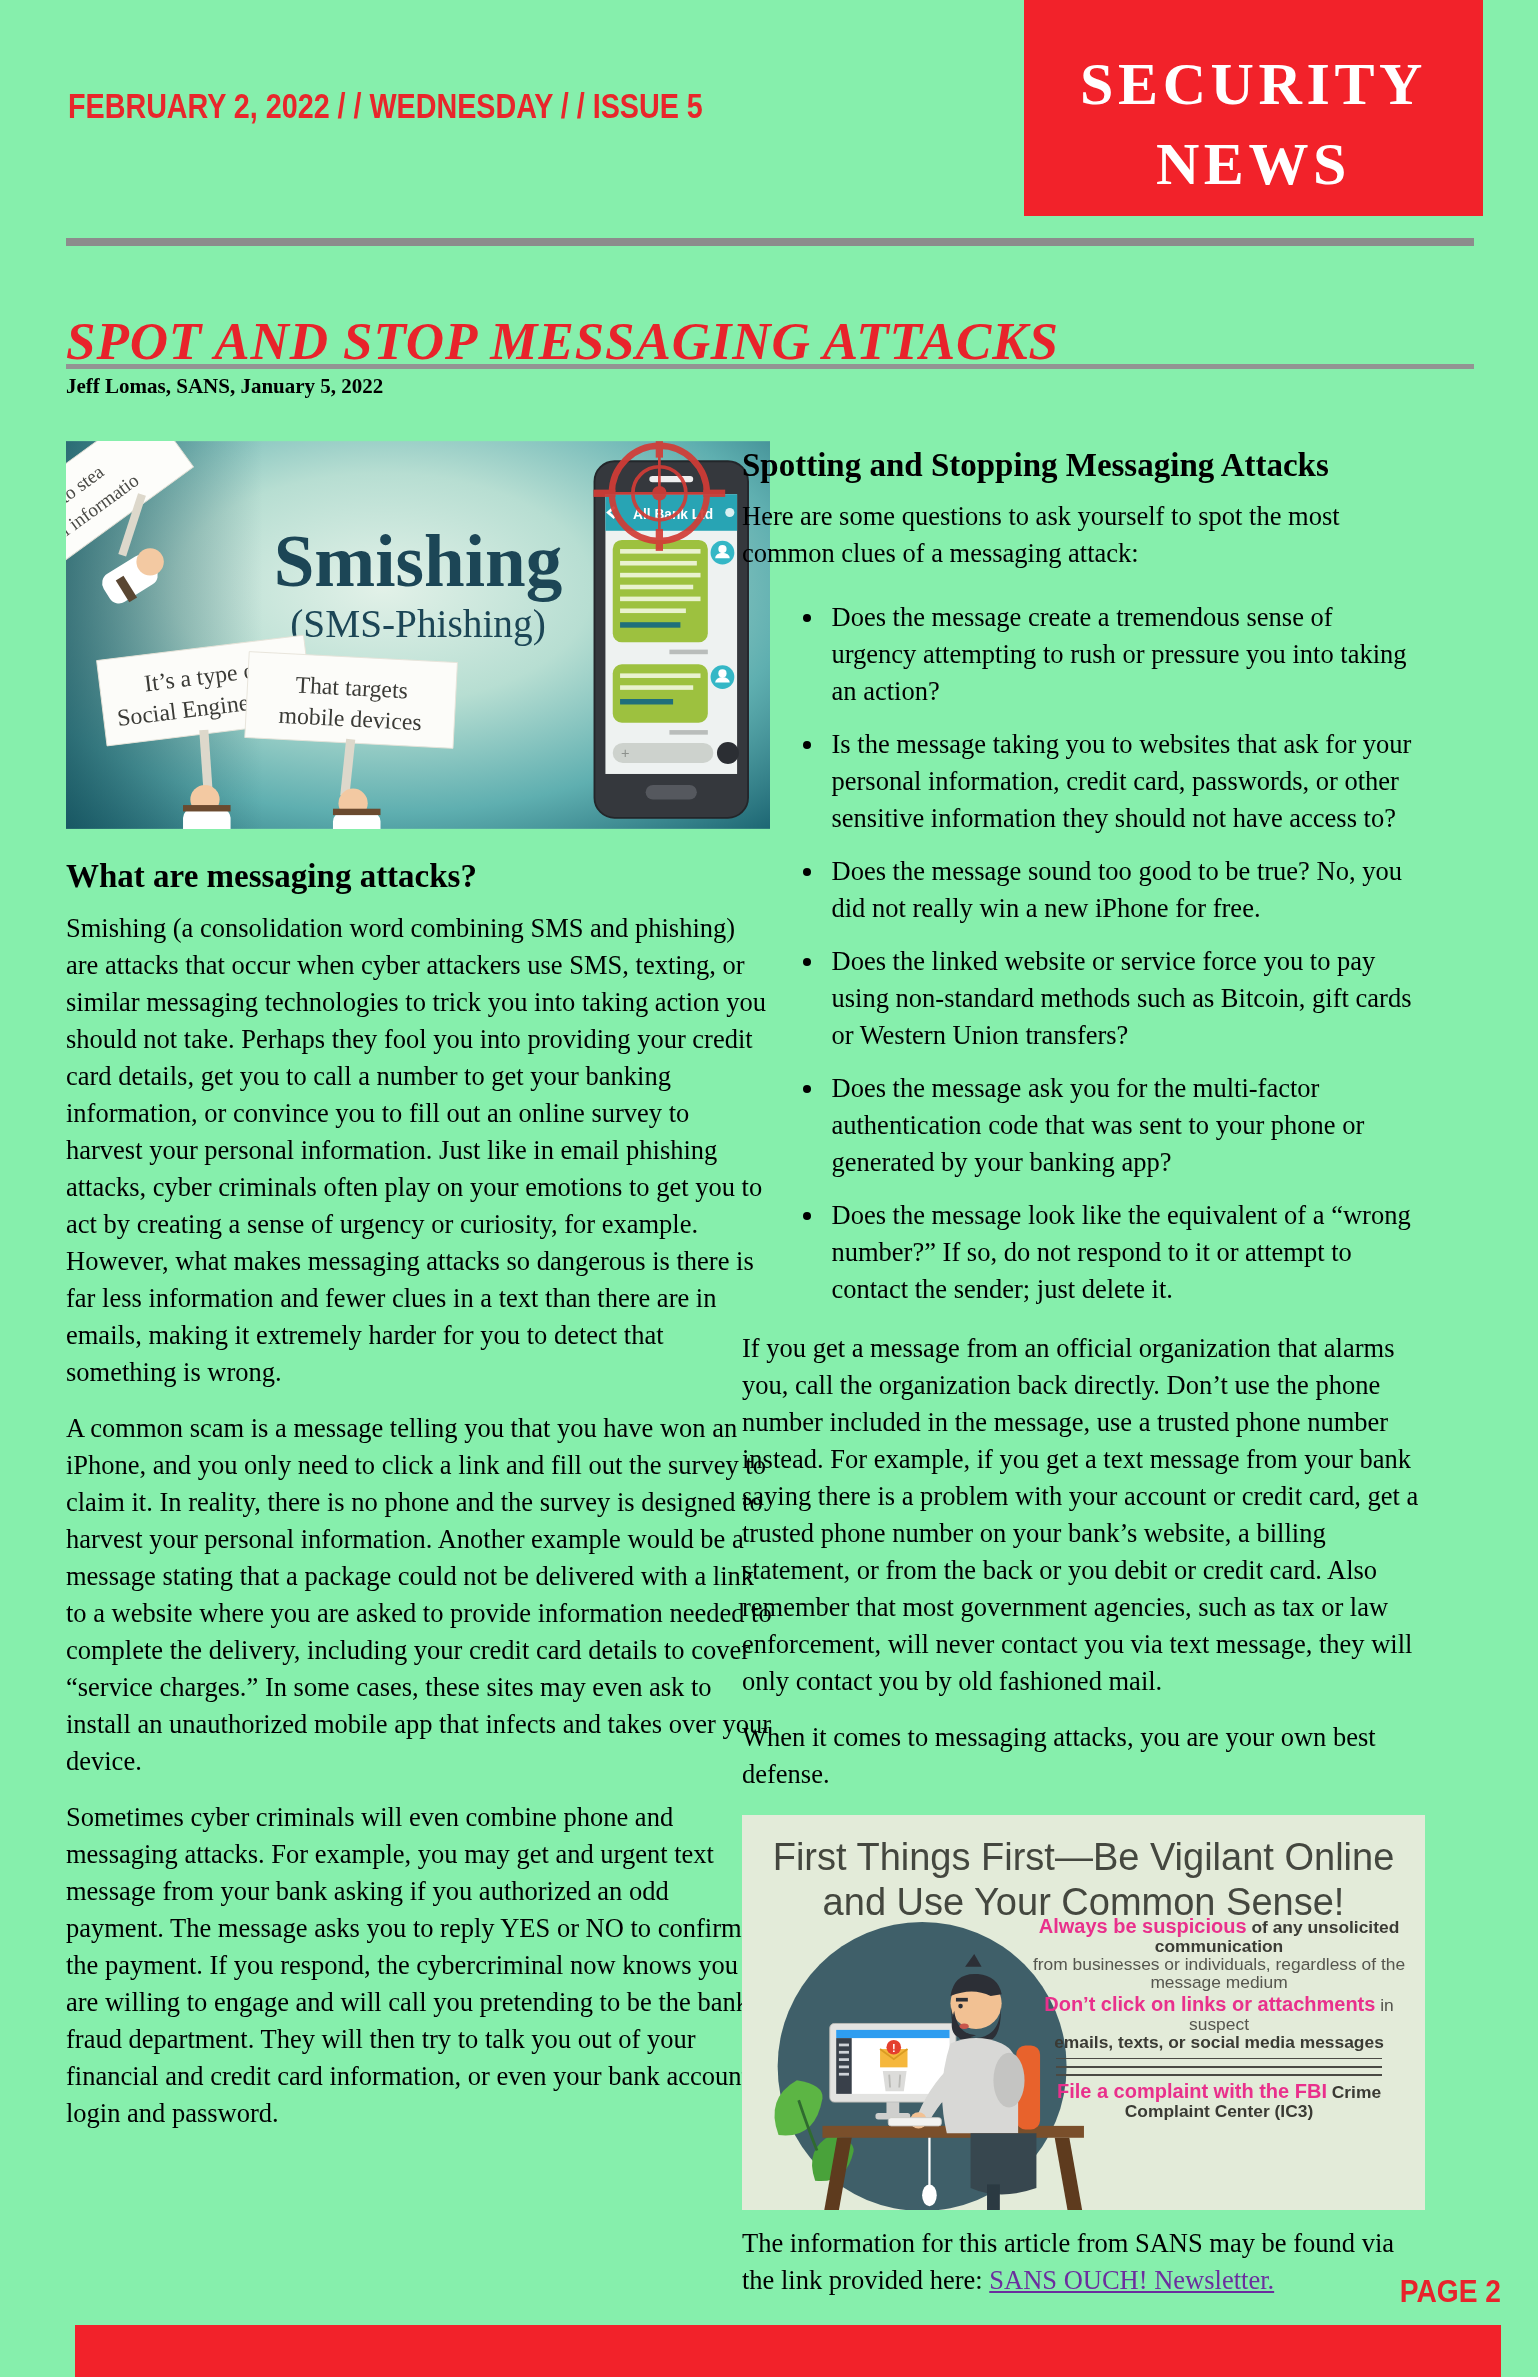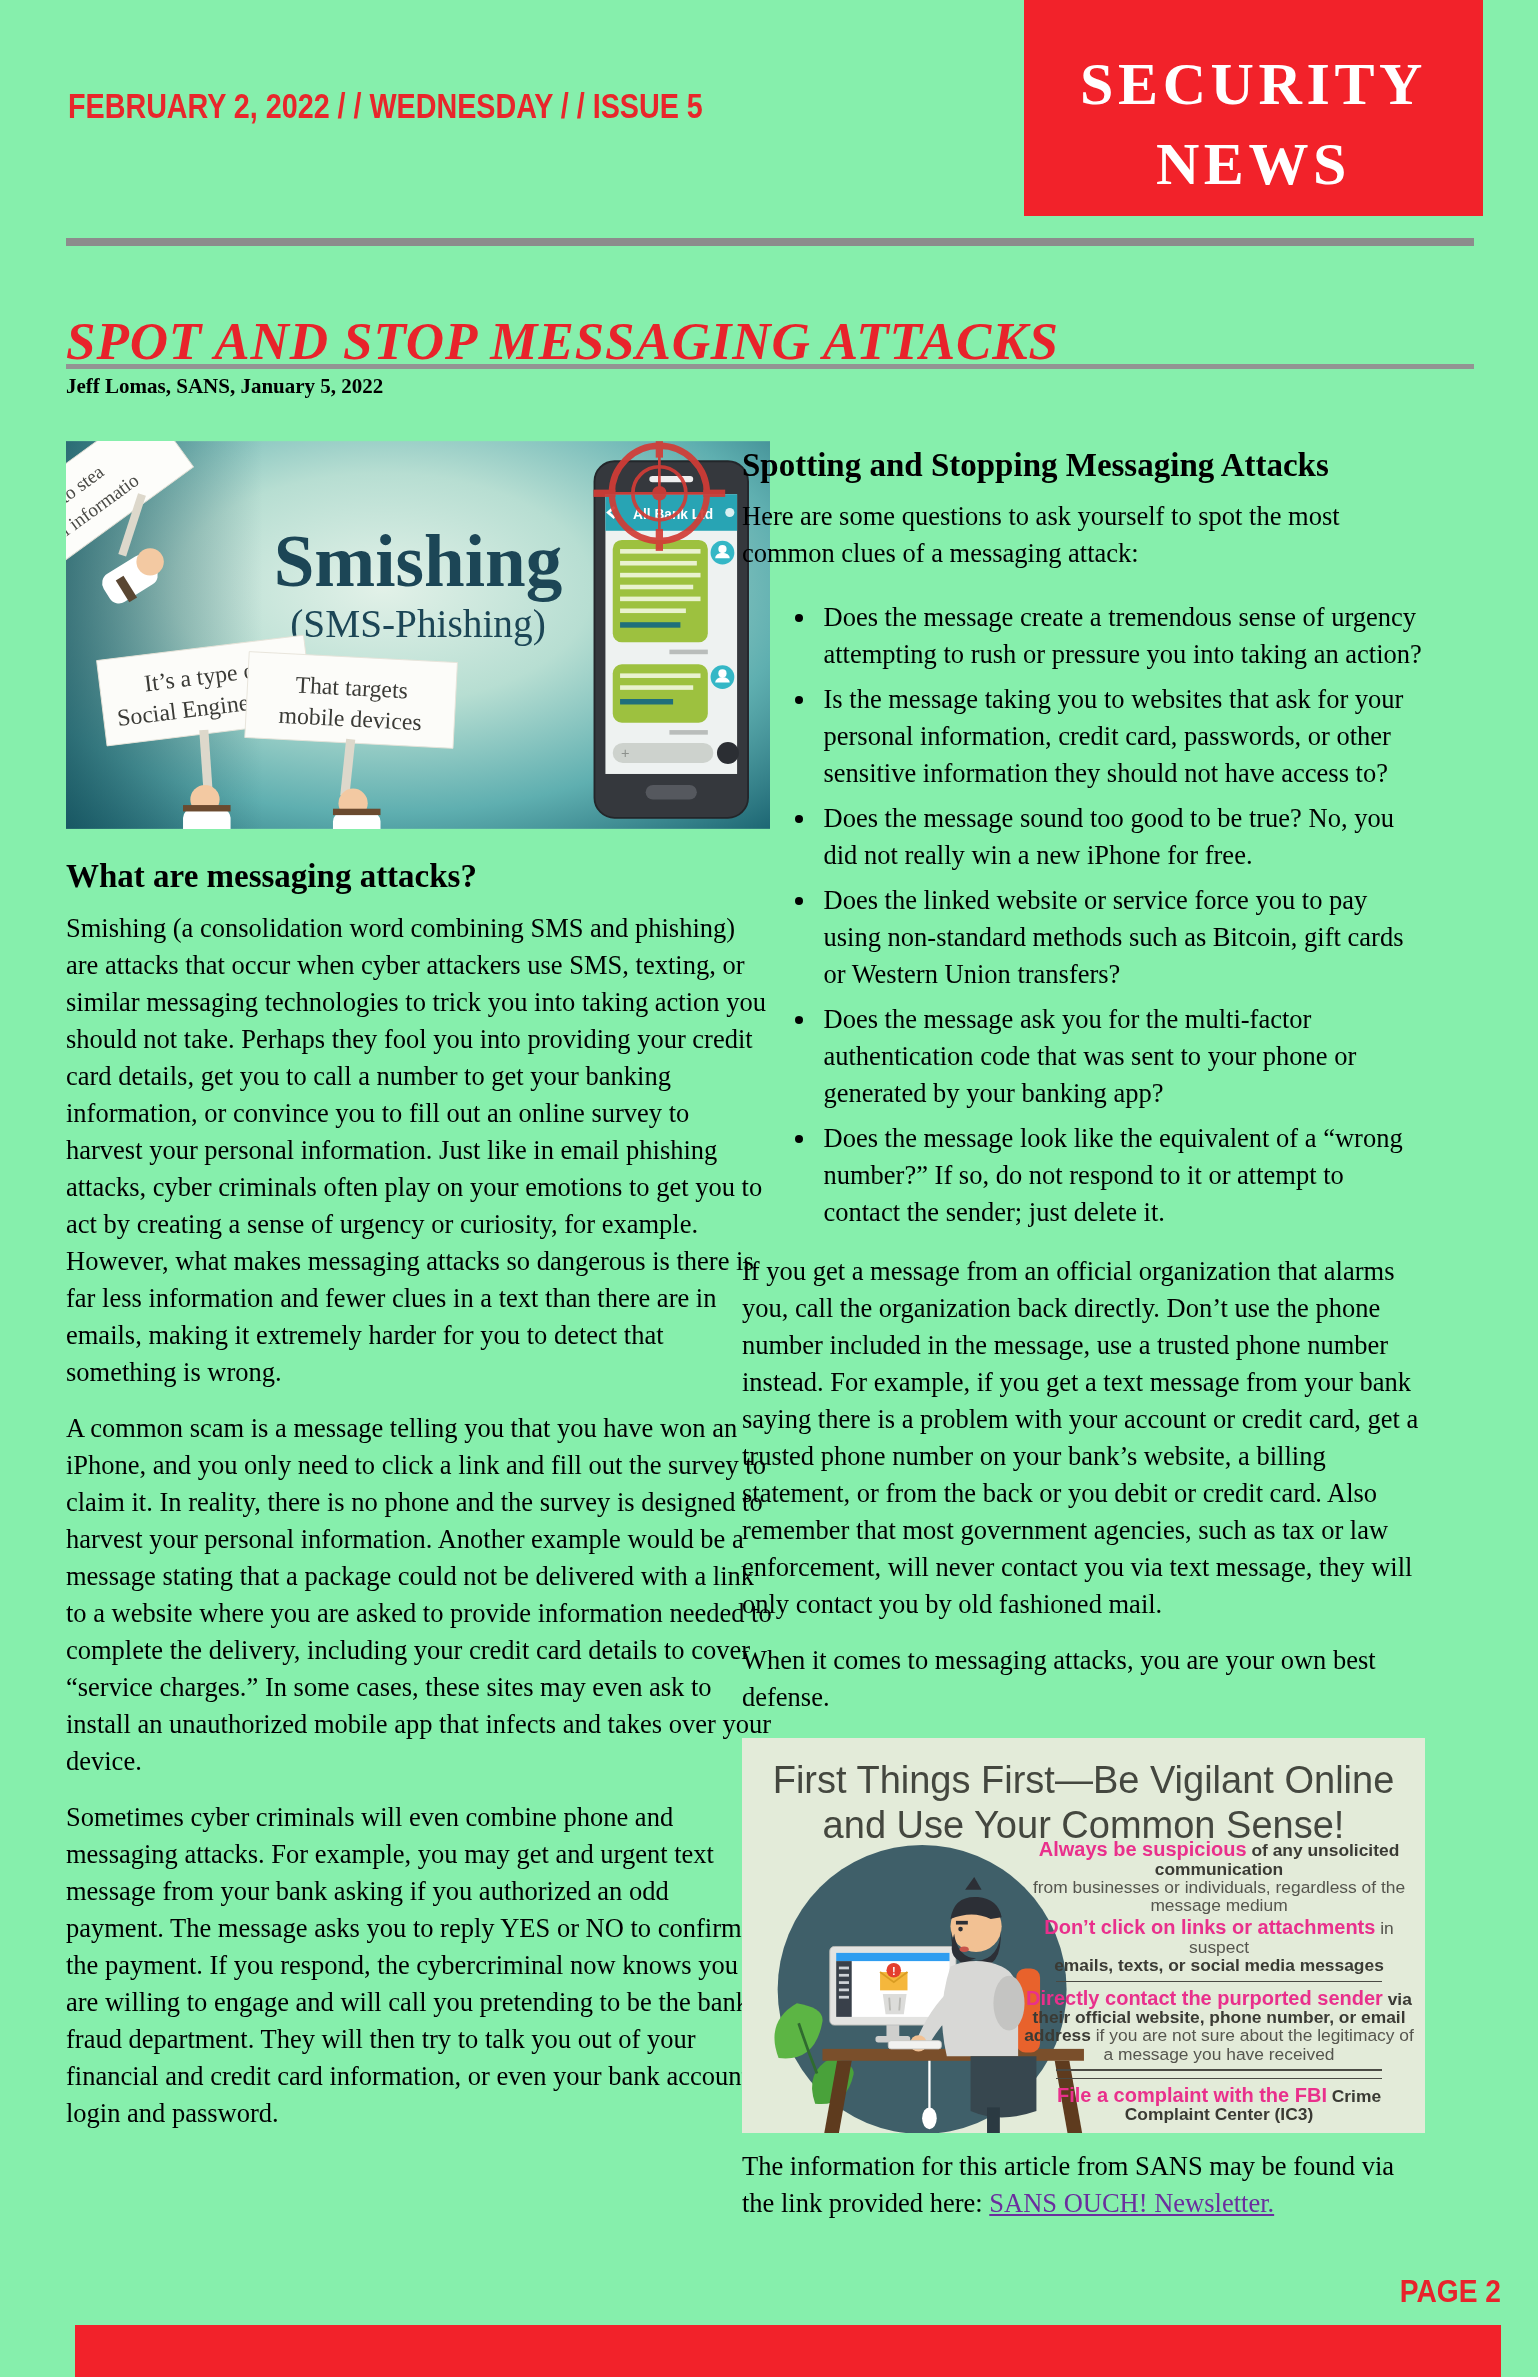--- a/index.html
+++ b/index.html
@@ -21,21 +21,21 @@
   .byline { position:absolute; left:66px; top:374px; font-size:21px; font-weight:bold; }
 
   
   .col-left  { position:absolute; left:66px;  top:441px; width:706px; }
   .col-right { position:absolute; left:742px; top:441px; width:689px; }
   h2.sec { font-size:33px; font-weight:bold; margin:0 0 14.6px 0; }
   .col-left h2.sec { margin-top:29px; }
   .col-right h2.sec { margin-top:5.5px; }
   p.body { font-size:26.5px; line-height:37px; margin:0 0 19px 0; }
   ul.bullets { margin:27.4px 0 22px 0; padding-left:68px; }
-  ul.bullets li { font-size:26.5px; line-height:37px; padding-left:5.5px; margin:8px; }
+  ul.bullets li { font-size:26.5px; line-height:37px; padding-left:5.5px; margin:16px; }
 
   
   .figure { position:relative; width:704px; height:388px; }
   .figure svg { display:block; }
 
   
   .infographic { position:relative; width:683px; height:395px; background:#E3EBD9; margin-top:22px;
                  overflow:hidden; font-family:"Liberation Sans", sans-serif; }
   .ig-title { position:relative; z-index:2; text-align:center; padding-top:20px;
               font-size:38px; line-height:45px; color:#44473F; }
@@ -278,23 +278,20 @@
       <div class="ig-items">
         <div class="ig-item">
           <span class="ig-pink">Always be suspicious</span><span class="ig-strong"> of any unsolicited communication</span><br>
           <span class="ig-reg">from businesses or individuals, regardless of the message medium</span>
         </div>
         <div class="ig-item">
           <span class="ig-pink">Don’t click on links or attachments</span><span class="ig-reg"> in suspect</span><br>
           <span class="ig-strong">emails, texts, or social media messages</span>
         </div>
         <div class="ig-sep"></div>
-        <div class="ig-item">
-          <span class="ig-pink">Directly contact the purported sender</span><span class="ig-strong"> via their official website, phone number, or email address</span><span class="ig-reg"> if you are not sure about the legitimacy of a message you have received</span>
-        </div>
         <div class="ig-sep"></div>
         <div class="ig-sep"></div>
         <div class="ig-item">
           <span class="ig-pink">File a complaint with the FBI</span><span class="ig-strong"> Crime Complaint Center (IC3)</span>
         </div>
       </div>
     </div>
 
     <p class="source">
       <span>The information for this article from SANS may be found via the link provided here: </span><a href="#">SANS OUCH! Newsletter.</a>

